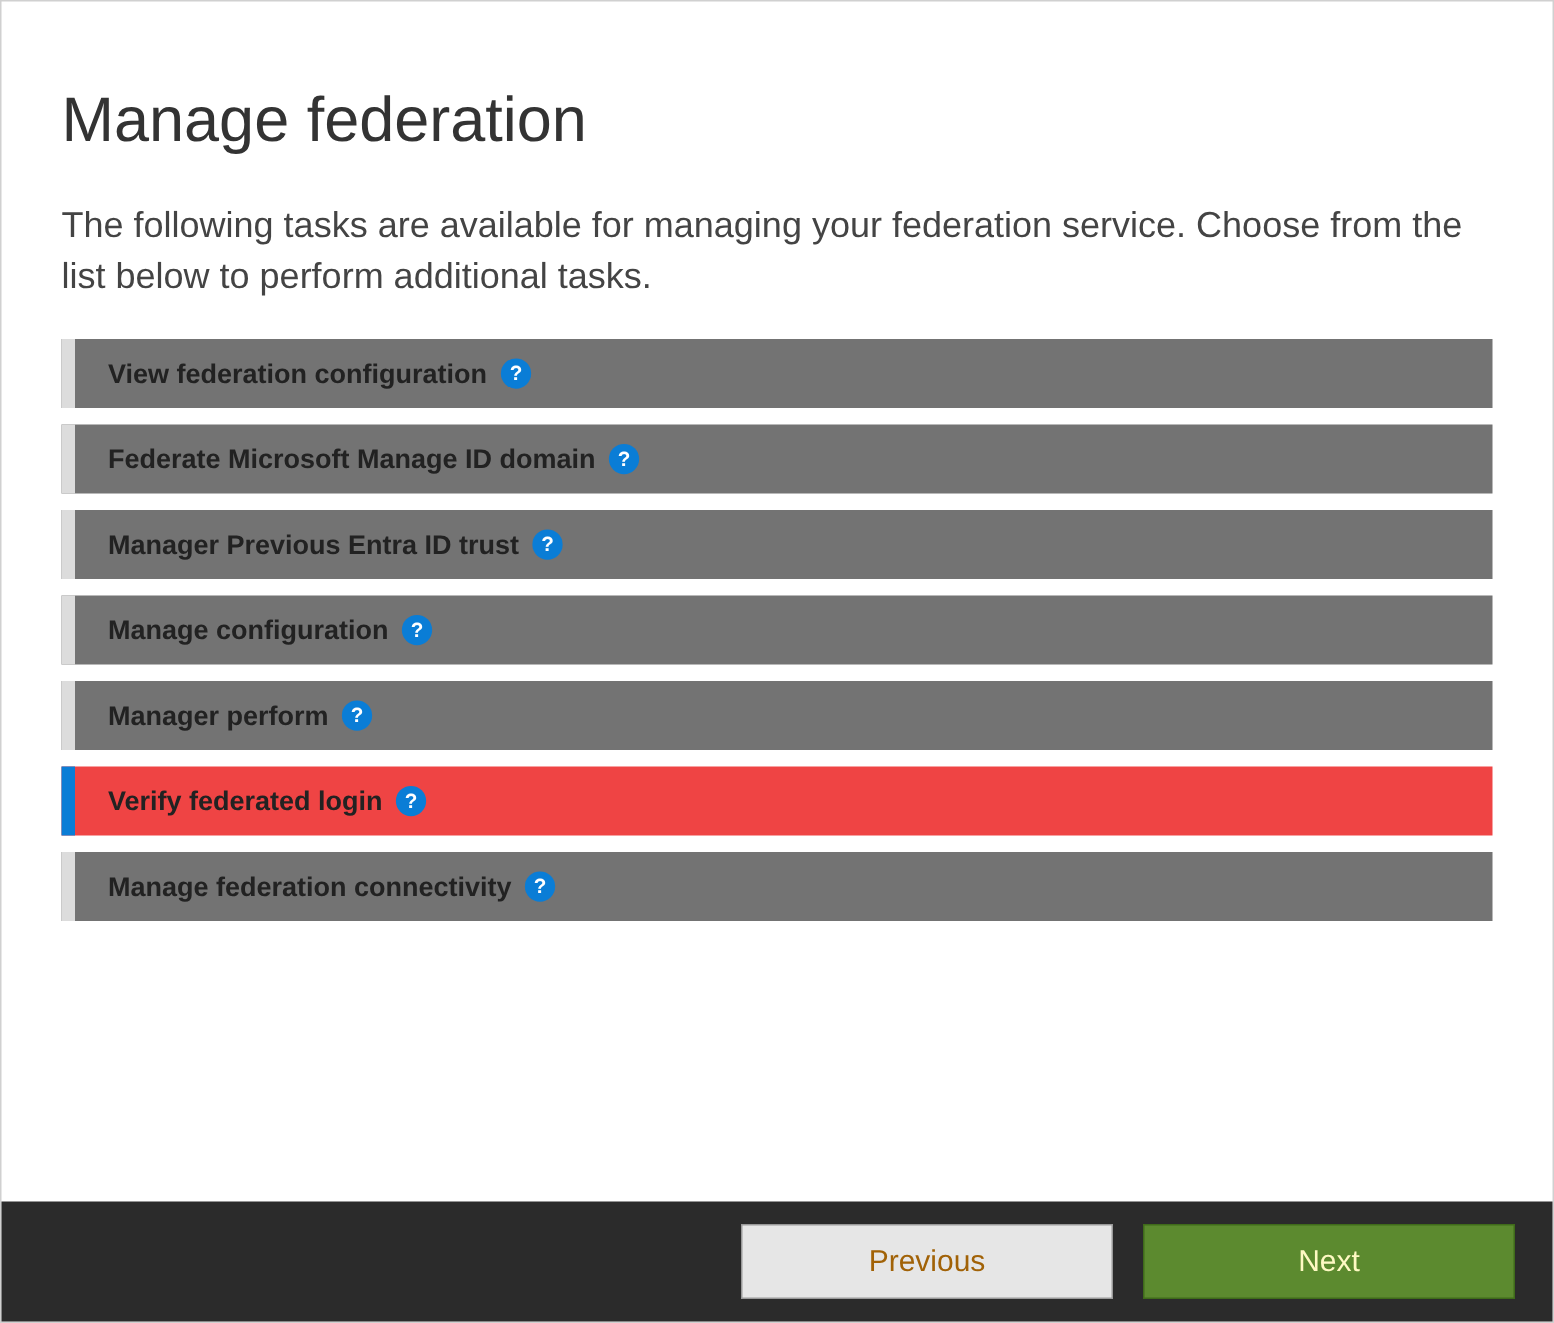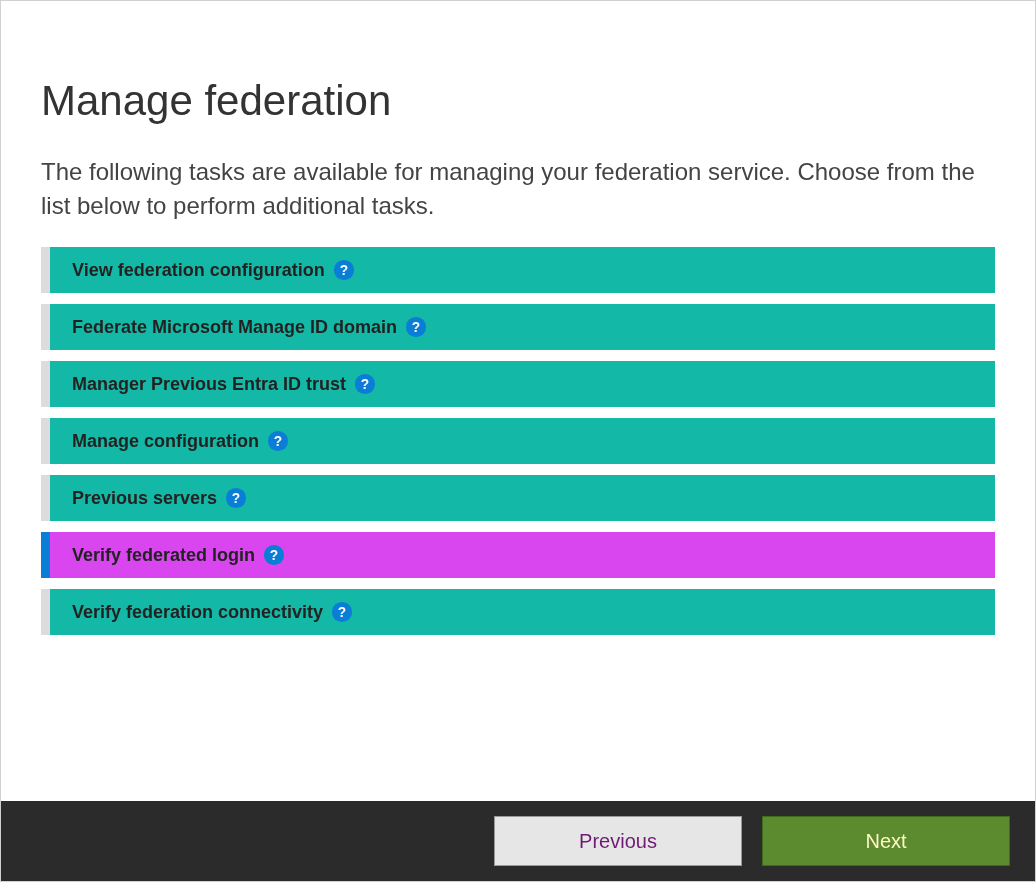--- a/index.html
+++ b/index.html
@@ -15,21 +15,21 @@
       position: relative;
       overflow: hidden;
     }
     .container {
       border: 1px solid #d0d0d0;
       width: 1036px;
       height: 882px;
       position: relative;
     }
     .content-area {
-      padding: 76px 40px 0 40px;
+      padding: 55px 40px 0 40px;
     }
     h1 {
       font-weight: 300;
       font-size: 42px;
       color: #333333;
       margin-bottom: 30px;
       letter-spacing: 0px;
     }
     .description {
       font-size: 24px;
@@ -38,36 +38,36 @@
       margin-bottom: 25px;
     }
     .task-list {
       display: flex;
       flex-direction: column;
       gap: 11px;
     }
     .task-item {
       display: flex;
       align-items: center;
-      background: #14b8a6;
+      background: #737373;
       height: 46px;
       cursor: pointer;
       position: relative;
     }
     .task-item .accent {
       width: 9px;
       height: 100%;
       background: #dcdcdc;
       flex-shrink: 0;
     }
     .task-item.selected .accent {
       background: #0a7dd6;
     }
     .task-item.selected {
-      background: #d946ef;
+      background: #ef4444;
     }
     .task-label {
       font-size: 18px;
       font-weight: 600;
       color: #222222;
       margin-left: 22px;
       margin-right: 8px;
     }
     .help-icon {
       width: 22px;
@@ -99,21 +99,21 @@
       width: 248px;
       font-size: 20px;
       border: 1px solid #888;
       cursor: pointer;
       display: flex;
       align-items: center;
       justify-content: center;
     }
     .btn-previous {
       background: #e6e6e6;
-      color: #701a75;
+      color: #a16207;
       border: 1px solid #999;
     }
     .btn-next {
       background: #5c8a2f;
       color: #fef9c3;
       border: 1px solid #3f6b1a;
     }
   </style>
 </head>
 <body>
@@ -160,41 +160,41 @@
           <span class="task-label">Manage configuration</span>
           <span class="help-icon">
             <svg viewBox="0 0 24 24" xmlns="http://www.w3.org/2000/svg">
   <circle cx="12" cy="12" r="11" fill="#0a7dd6"></circle>
   <text x="12" y="17" text-anchor="middle" font-family="Segoe UI, Arial" font-size="15" font-weight="bold" fill="#ffffff">?</text>
 </svg>
           </span>
         </div>
         <div class="task-item">
           <div class="accent"></div>
-          <span class="task-label">Previous servers</span>
+          <span class="task-label">Manager perform</span>
           <span class="help-icon">
             <svg viewBox="0 0 24 24" xmlns="http://www.w3.org/2000/svg">
   <circle cx="12" cy="12" r="11" fill="#0a7dd6"></circle>
   <text x="12" y="17" text-anchor="middle" font-family="Segoe UI, Arial" font-size="15" font-weight="bold" fill="#ffffff">?</text>
 </svg>
           </span>
         </div>
         <div class="task-item selected">
           <div class="accent"></div>
           <span class="task-label">Verify federated login</span>
           <span class="help-icon">
             <svg viewBox="0 0 24 24" xmlns="http://www.w3.org/2000/svg">
   <circle cx="12" cy="12" r="11" fill="#0a7dd6"></circle>
   <text x="12" y="17" text-anchor="middle" font-family="Segoe UI, Arial" font-size="15" font-weight="bold" fill="#ffffff">?</text>
 </svg>
           </span>
         </div>
         <div class="task-item">
           <div class="accent"></div>
-          <span class="task-label">Verify federation connectivity</span>
+          <span class="task-label">Manage federation connectivity</span>
           <span class="help-icon">
             <svg viewBox="0 0 24 24" xmlns="http://www.w3.org/2000/svg">
   <circle cx="12" cy="12" r="11" fill="#0a7dd6"></circle>
   <text x="12" y="17" text-anchor="middle" font-family="Segoe UI, Arial" font-size="15" font-weight="bold" fill="#ffffff">?</text>
 </svg>
           </span>
         </div>
       </div>
   </div>
 

